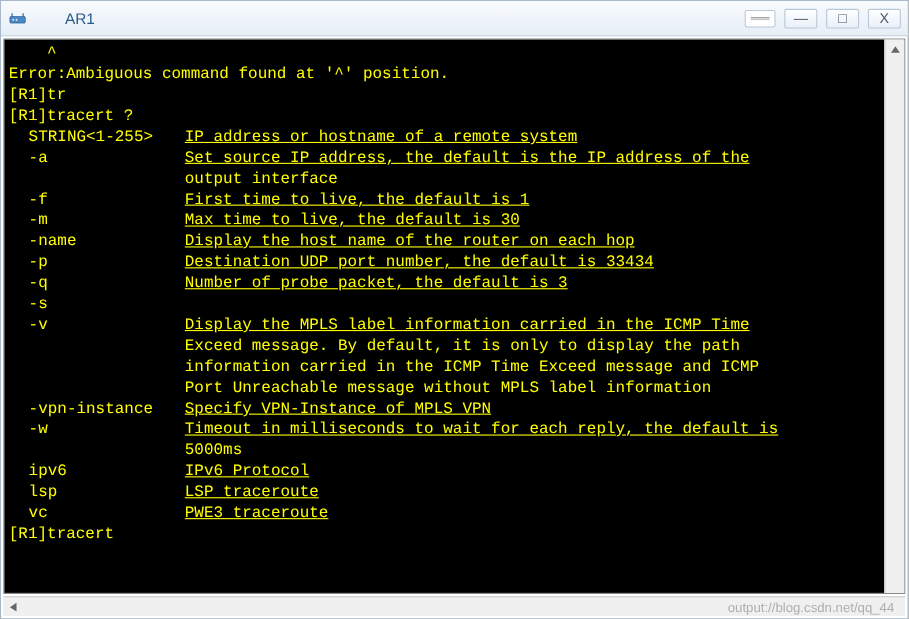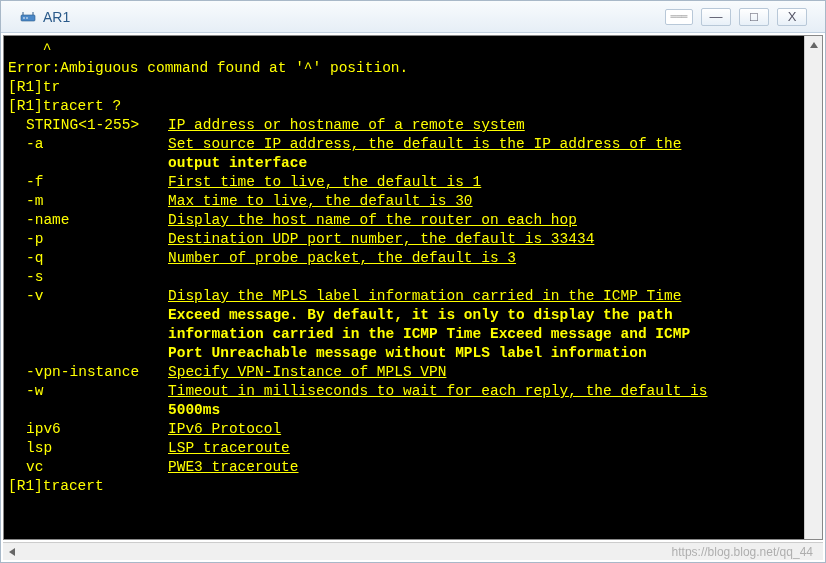--- a/index.html
+++ b/index.html
@@ -17,21 +17,22 @@
       background: #fff;
       display: flex;
       flex-direction: column;
     }
     .titlebar {
       height: 32px;
       background: linear-gradient(#f8fbfd, #e6eef6);
       border-bottom: 1px solid #c0d0e0;
       display: flex;
       align-items: center;
-      padding: 0 18px;
+      padding: 0 6px;
+      gap: 28px;
     }
     .app-icon {
       width: 18px;
       height: 18px;
       margin-right: 6px;
       display: flex;
       align-items: center;
       justify-content: center;
     }
     .title-text {
@@ -85,21 +86,21 @@
       font-size: 14.5px;
       line-height: 19px;
       padding: 4px 4px 2px 4px;
       white-space: pre;
       overflow: hidden;
     }
     .term-line { white-space: pre; }
     .opt-row { display: flex; }
     .opt-key { width: 160px; flex-shrink: 0; padding-left: 18px; }
     .opt-desc { flex: 1; text-decoration: underline; }
-    .opt-cont { padding-left: 160px; font-weight: bold; }
+    .opt-cont { padding-left: 160px; }
     .vscroll {
       width: 18px;
       background: #f0f0f0;
       border-left: 1px solid #ccc;
       position: relative;
     }
     .vscroll-up {
       width: 100%;
       height: 18px;
       display: flex;
@@ -167,15 +168,15 @@
       </div>
     </div>
   </div>
 
   <div class="hscroll">
     <div class="hscroll-left">
       <svg width="10" height="10" viewBox="0 0 10 10">
           <path d="M2 5 L8 1 L8 9 Z" fill="#666"></path>
         </svg>
     </div>
-    <span class="watermark">https://blog.blog.net/qq_44</span>
+    <span class="watermark">output://blog.csdn.net/qq_44</span>
   </div>
 </div>
 
 </body></html>

